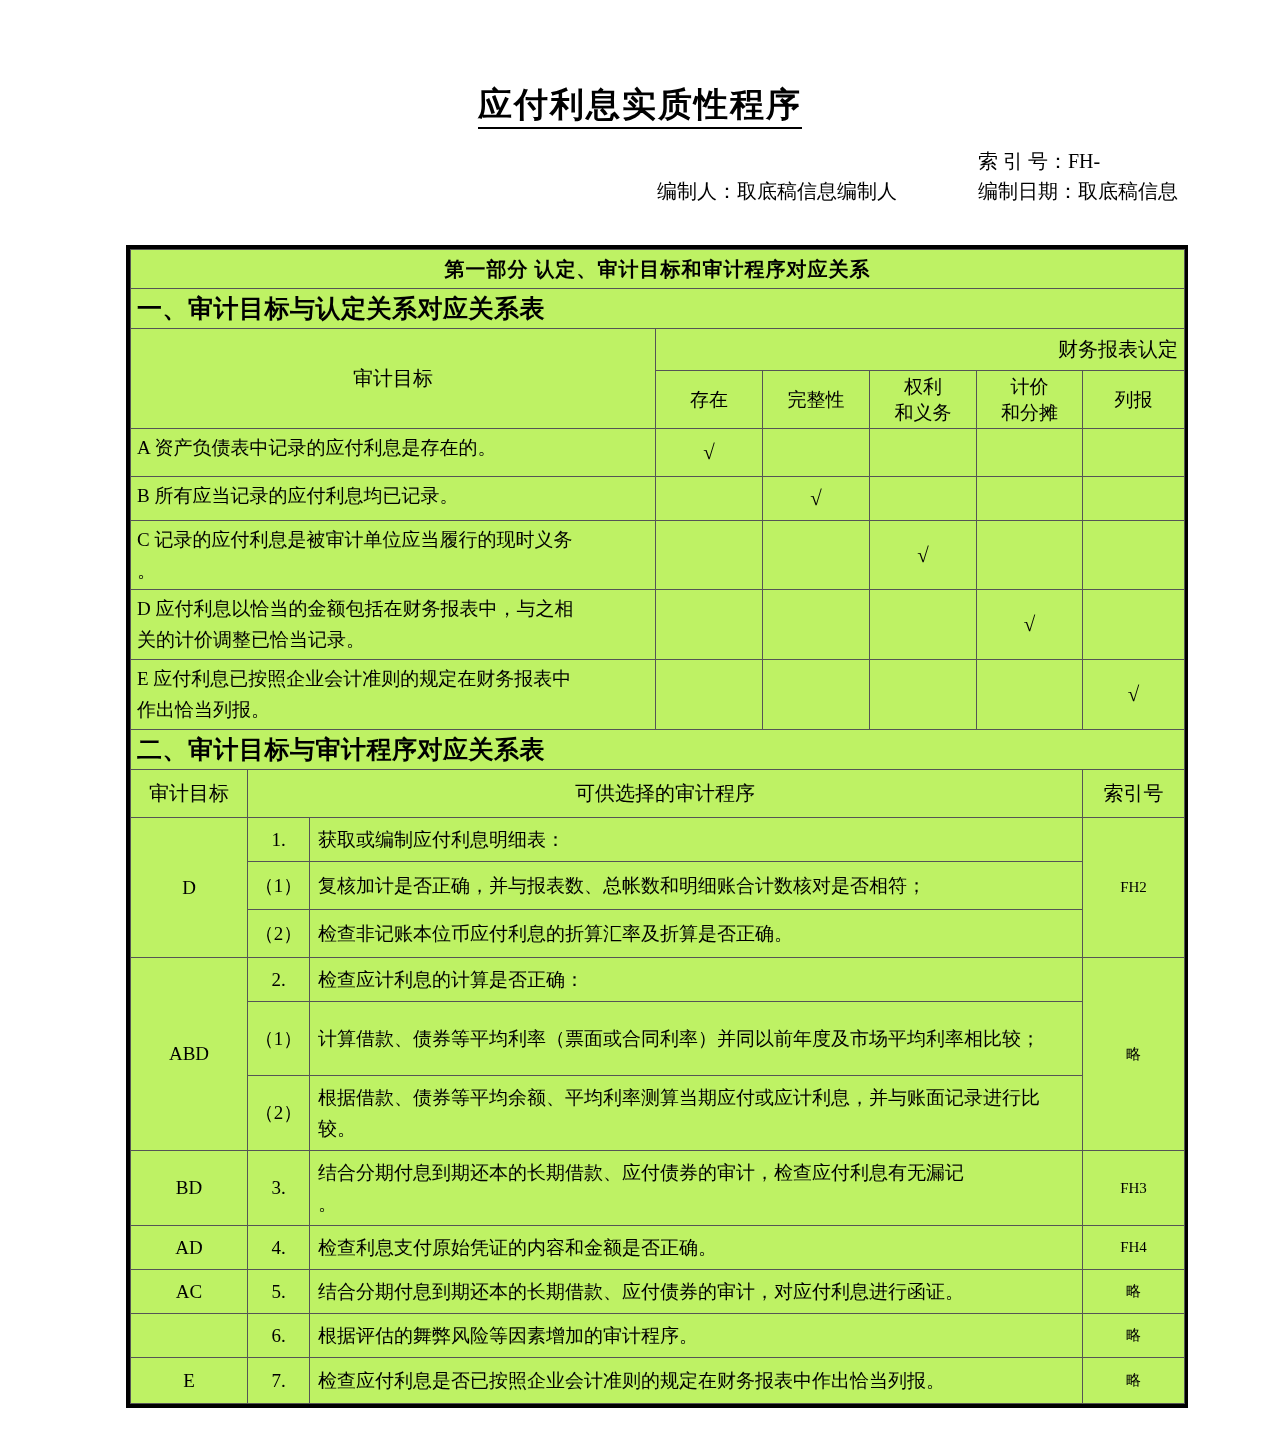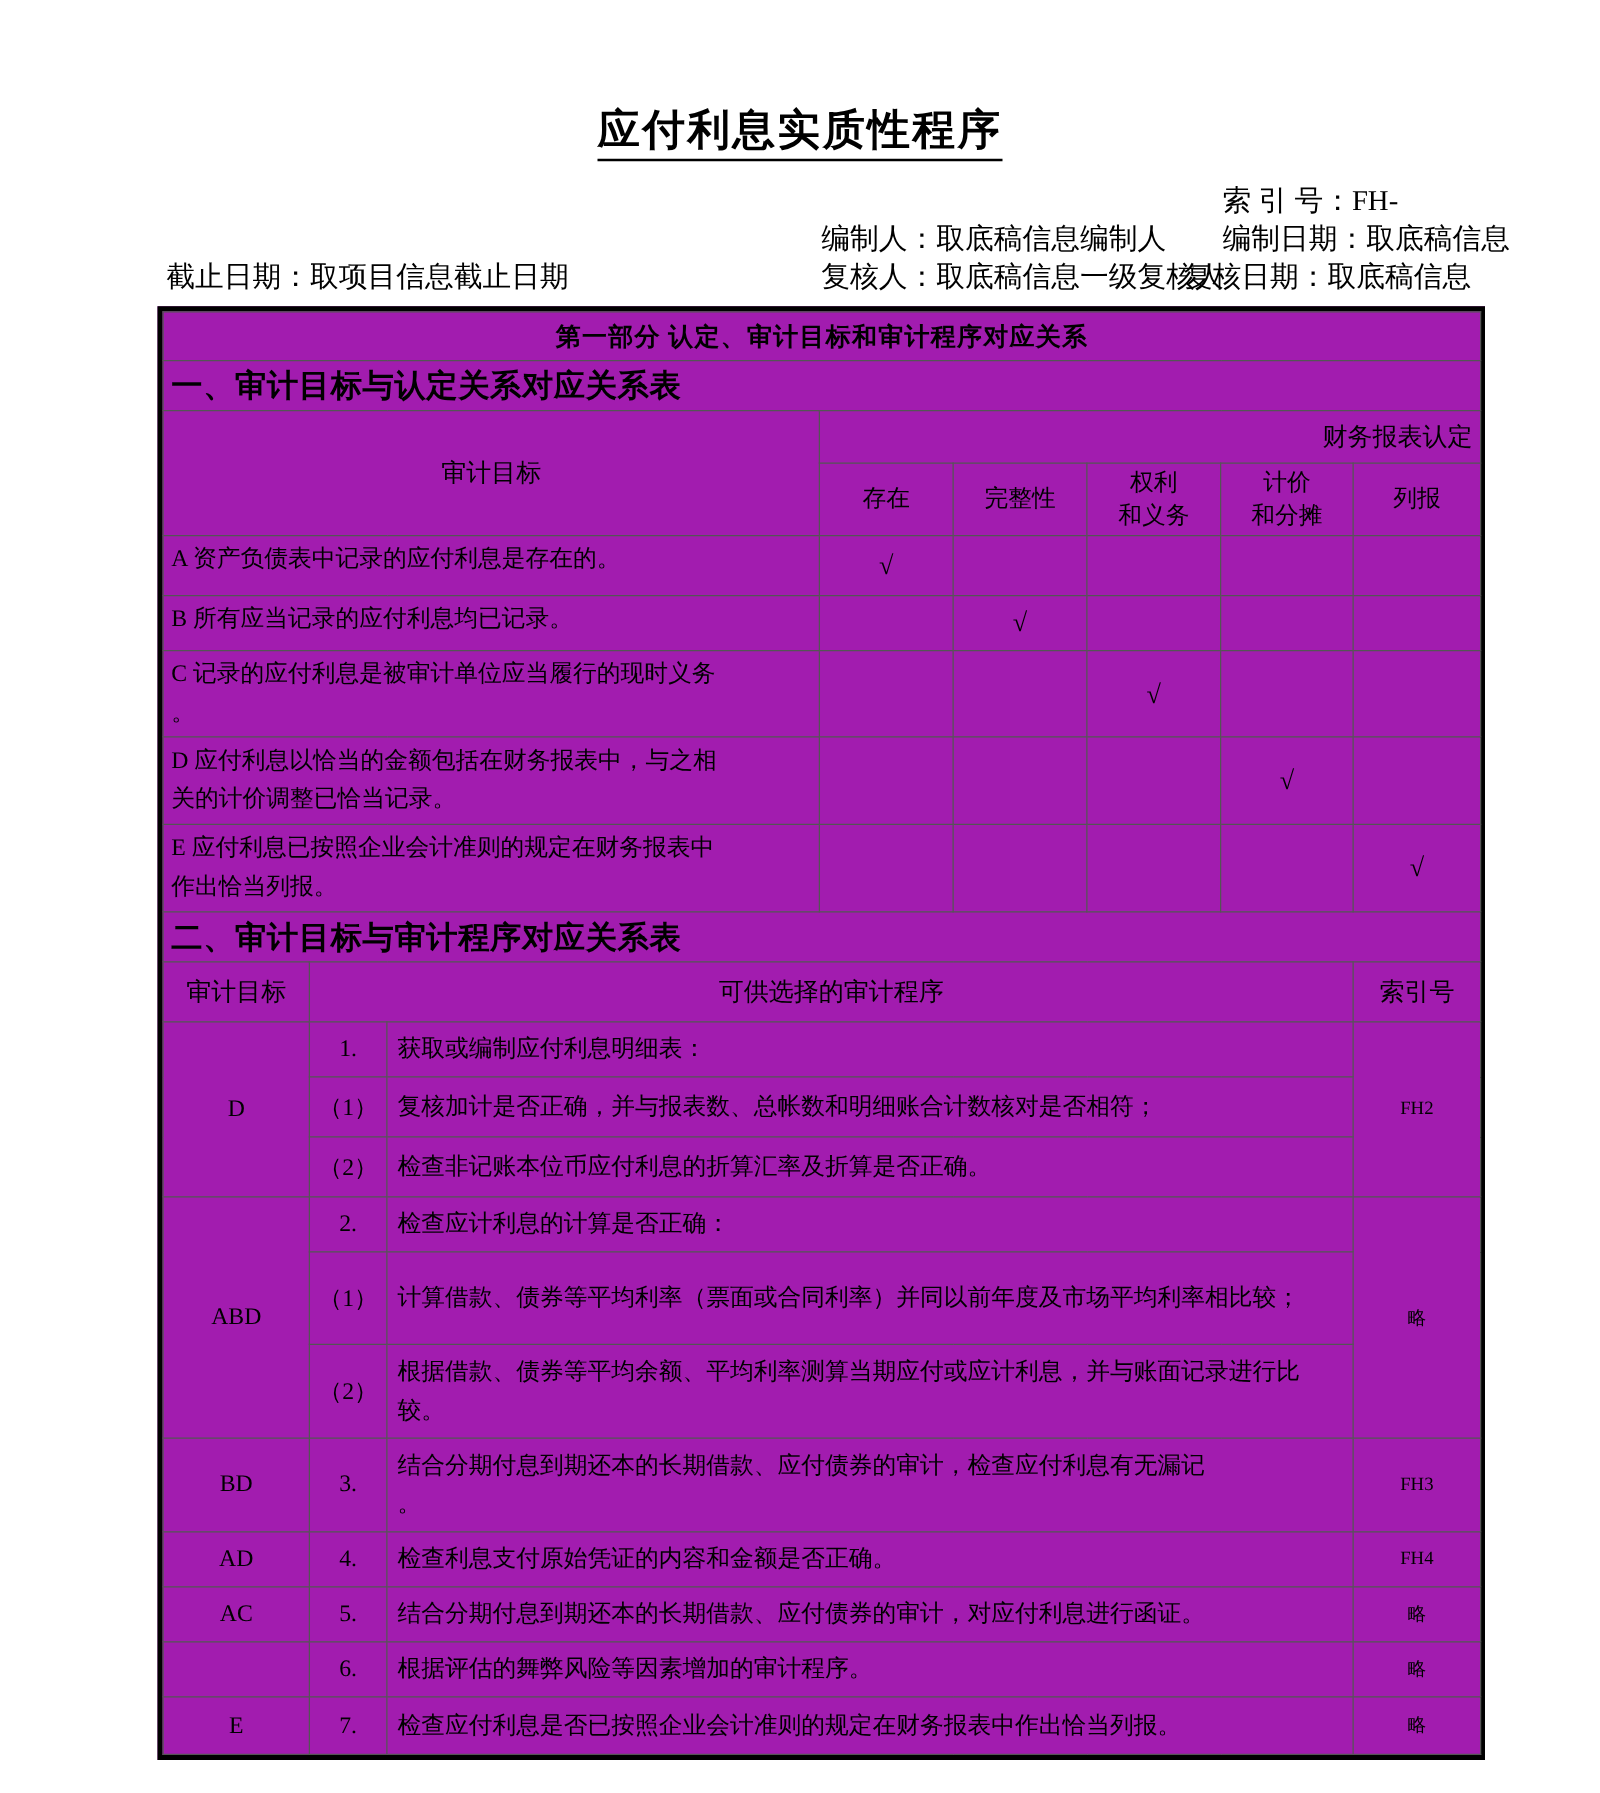--- a/index.html
+++ b/index.html
@@ -27,21 +27,21 @@
   }
   .doc-title span {
     border-bottom: 2px solid #000;
     padding-bottom: 4px;
   }
 
   
   .meta {
     position: relative;
     width: 1280px;
-    font-size: 23px;
+    font-size: 20px;
     line-height: 30px;
   }
   .meta-index {
     position: absolute;
     left: 978px;
     top: 0px;
     white-space: nowrap;
   }
   .meta-grid {
     position: absolute;
@@ -61,21 +61,21 @@
   .meta-c3b { position: absolute; left: 947px; top: 0; }
 
   
   .sheet {
     position: absolute;
     left: 126px;
     top: 245px;
     width: 1062px;
     border: 4px solid #000;
     box-sizing: border-box;
-    background: #a21caf;
+    background: #bef264;
   }
   table {
     border-collapse: collapse;
     width: 100%;
     table-layout: fixed;
   }
   td {
     border: 1px solid #555;
     font-size: 19px;
     vertical-align: middle;
@@ -155,25 +155,20 @@
 </div>
 
 <div class="meta" style="margin-top:24px;height:92px;">
   <div class="meta-index">
     <span>索 引 号：</span><span>FH-</span>
   </div>
   <div class="meta-grid">
     <div class="meta-row">
       <div class="meta-c2"><span>编制人：</span><span>取底稿信息编制人</span></div>
       <div class="meta-c3"><span>编制日期：</span><span>取底稿信息</span></div>
-    </div>
-    <div class="meta-row">
-      <div class="meta-c1"><span>截止日期：</span><span>取项目信息截止日期</span></div>
-      <div class="meta-c2b"><span>复核人：</span><span>取底稿信息一级复核人</span></div>
-      <div class="meta-c3b"><span>复核日期：</span><span>取底稿信息</span></div>
     </div>
   </div>
 </div>
 
 <div class="sheet">
   <table>
     <colgroup>
       <col style="width:117px">
       <col style="width:62px">
       <col style="width:346px">

